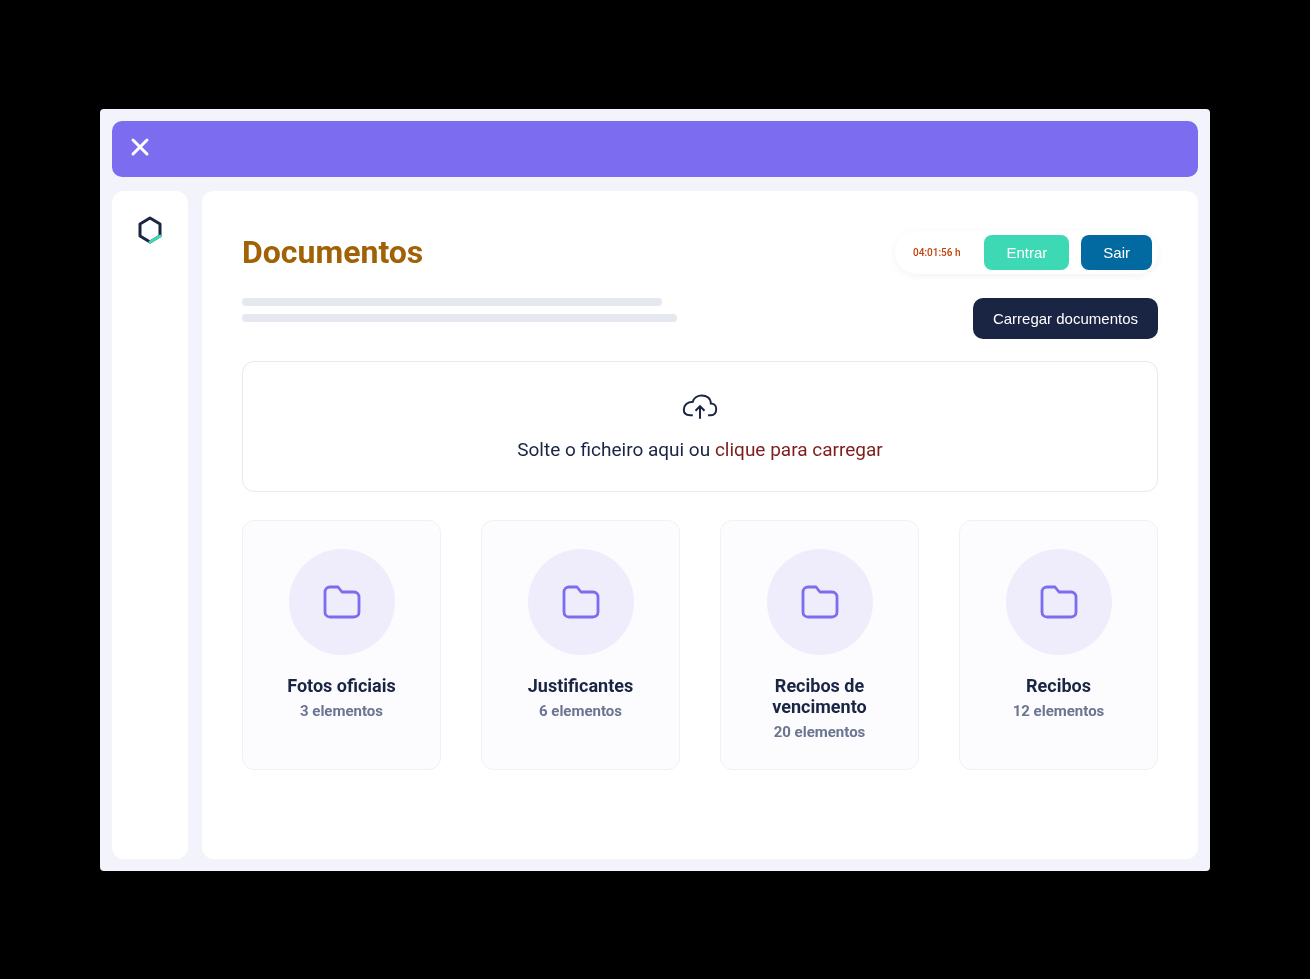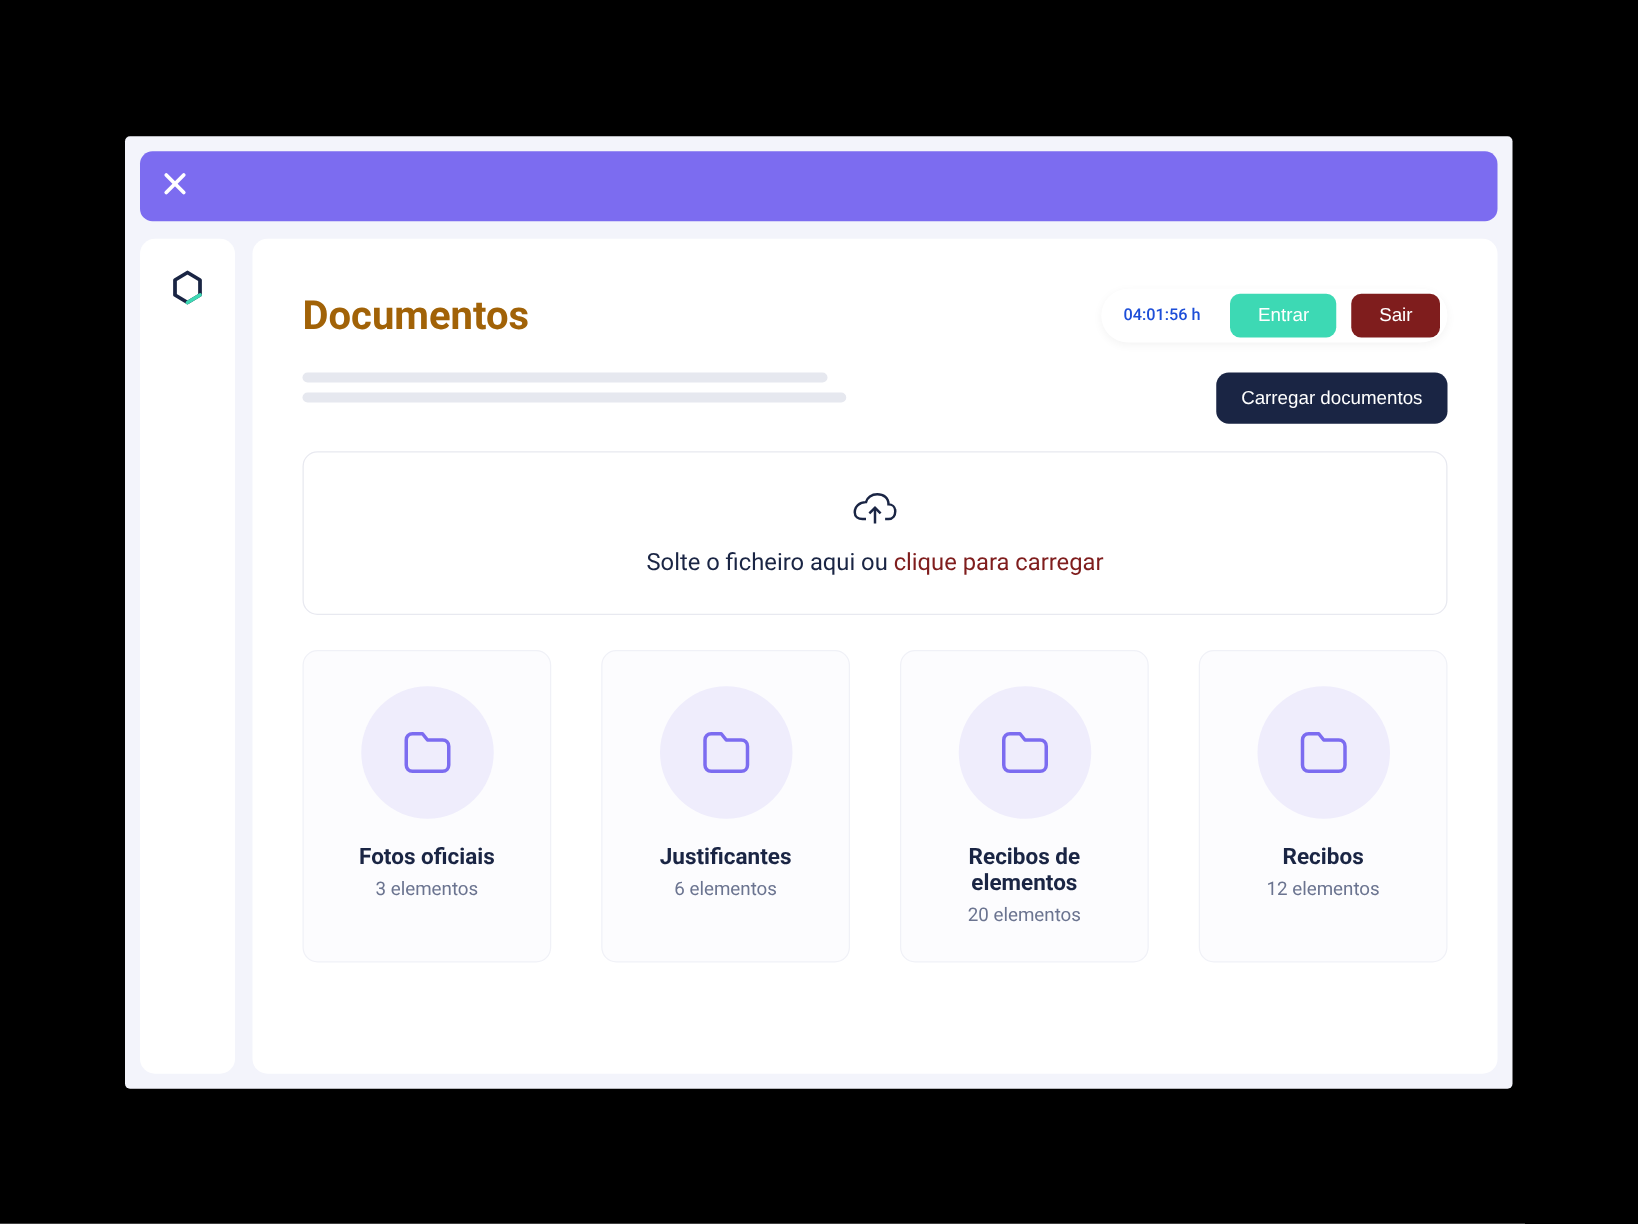--- a/index.html
+++ b/index.html
@@ -88,42 +88,42 @@
       display: flex;
       align-items: center;
       gap: 12px;
       background: #fff;
       border-radius: 24px;
       padding: 4px 6px;
       box-shadow: 0 2px 8px rgba(0,0,0,0.05);
     }
     
     .timer {
-      color: #1d4ed8;
-      font-size: 13px;
+      color: #c2410c;
+      font-size: 10px;
       padding: 0 12px;
       font-weight: 500;
     }
     
     .btn {
       border: none;
       border-radius: 8px;
       padding: 9px 22px;
       font-size: 15px;
       font-weight: 500;
       cursor: pointer;
       color: #fff;
     }
     
     .btn-enter {
       background: #3dd9b4;
     }
     
     .btn-exit {
-      background: #7f1d1d;
+      background: #0369a1;
     }
     
     .subtitle-row {
       display: flex;
       justify-content: space-between;
       align-items: flex-start;
       margin-bottom: 22px;
     }
     
     .skeleton-lines {
@@ -214,20 +214,21 @@
     .folder-title {
       font-size: 18px;
       font-weight: 700;
       color: #1a2544;
       margin-bottom: 6px;
     }
     
     .folder-count {
       font-size: 15px;
       color: #6b7490;
+      font-weight: bold;
     }
   </style>
 </head>
 <body>
 
 <div class="app-container">
 
   <div class="top-bar">
     <div class="close-btn">
       <svg width="20" height="20" viewBox="0 0 20 20" fill="none" stroke="#fff" stroke-width="3" stroke-linecap="round">
@@ -299,21 +300,21 @@
           <div class="folder-title">Justificantes</div>
           <div class="folder-count">6 elementos</div>
         </div>
 
         <div class="folder-card">
           <div class="folder-icon-circle">
             <svg class="folder-svg" viewBox="0 0 40 36" fill="none" stroke="#7c6cf0" stroke-width="2.8" stroke-linejoin="round">
               <path d="M 3 8 C 3 5 5 3 8 3 L 16 3 L 20 8 L 32 8 C 35 8 37 10 37 13 L 37 28 C 37 31 35 33 32 33 L 8 33 C 5 33 3 31 3 28 Z"></path>
             </svg>
           </div>
-          <div class="folder-title">Recibos de elementos</div>
+          <div class="folder-title">Recibos de vencimento</div>
           <div class="folder-count">20 elementos</div>
         </div>
 
         <div class="folder-card">
           <div class="folder-icon-circle">
             <svg class="folder-svg" viewBox="0 0 40 36" fill="none" stroke="#7c6cf0" stroke-width="2.8" stroke-linejoin="round">
               <path d="M 3 8 C 3 5 5 3 8 3 L 16 3 L 20 8 L 32 8 C 35 8 37 10 37 13 L 37 28 C 37 31 35 33 32 33 L 8 33 C 5 33 3 31 3 28 Z"></path>
             </svg>
           </div>
           <div class="folder-title">Recibos</div>

